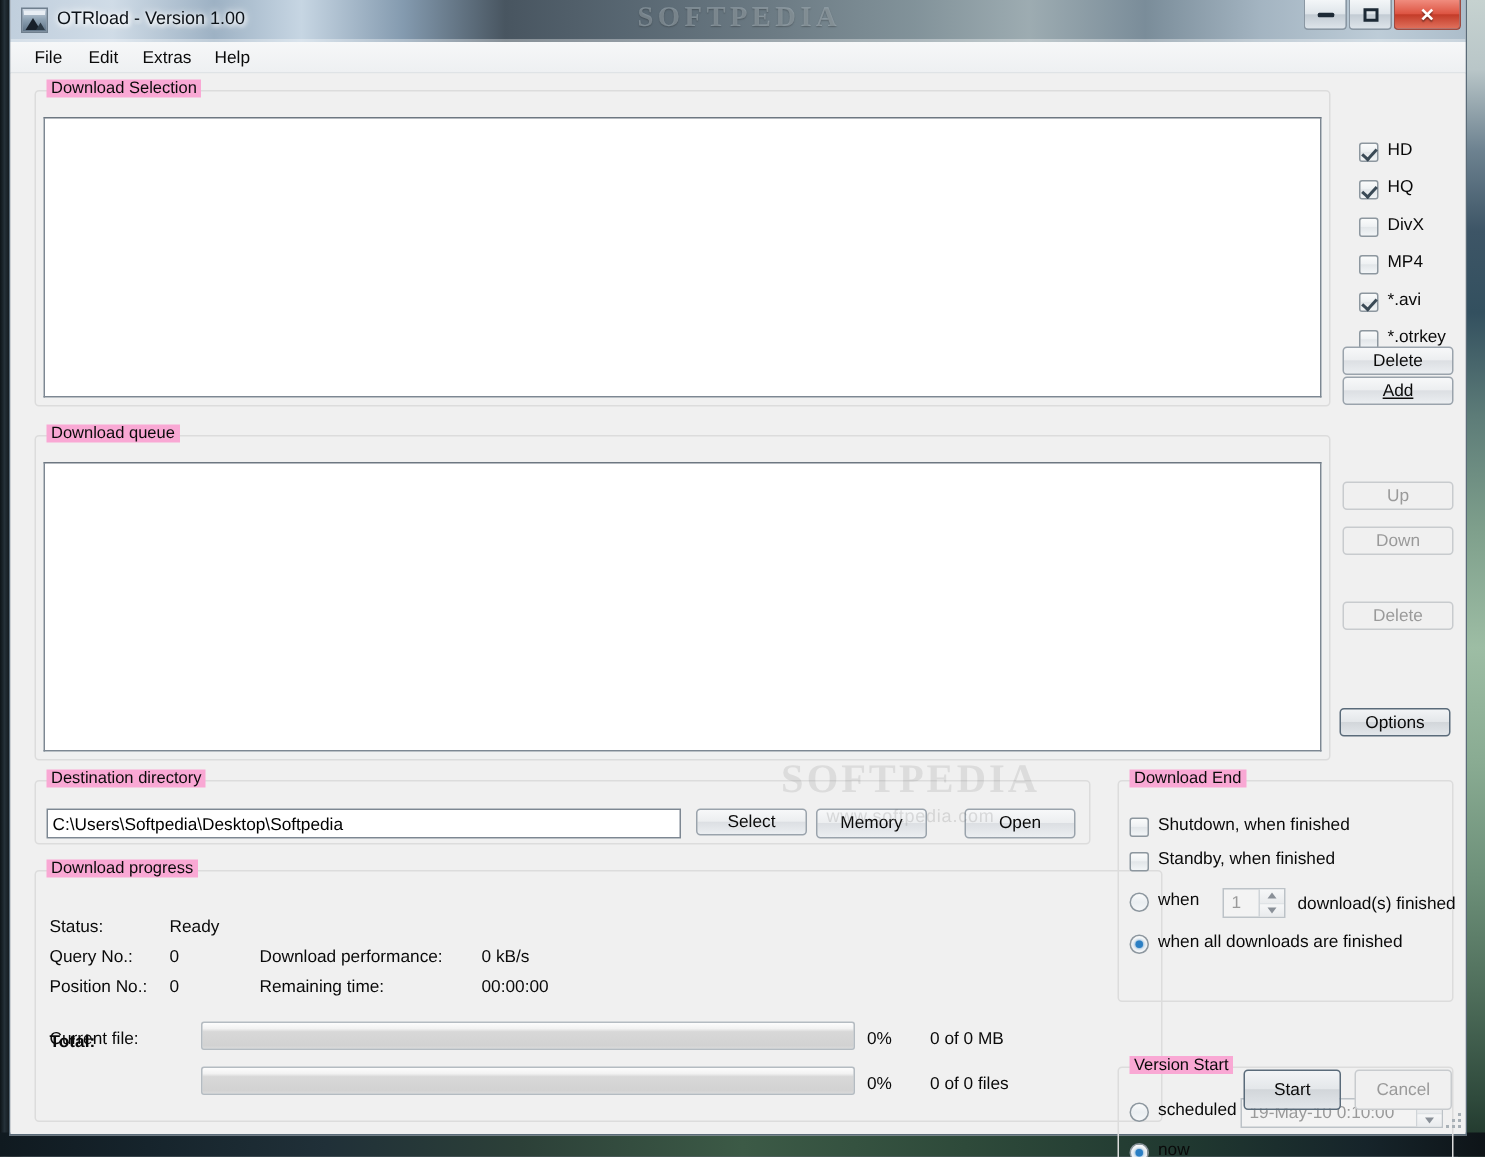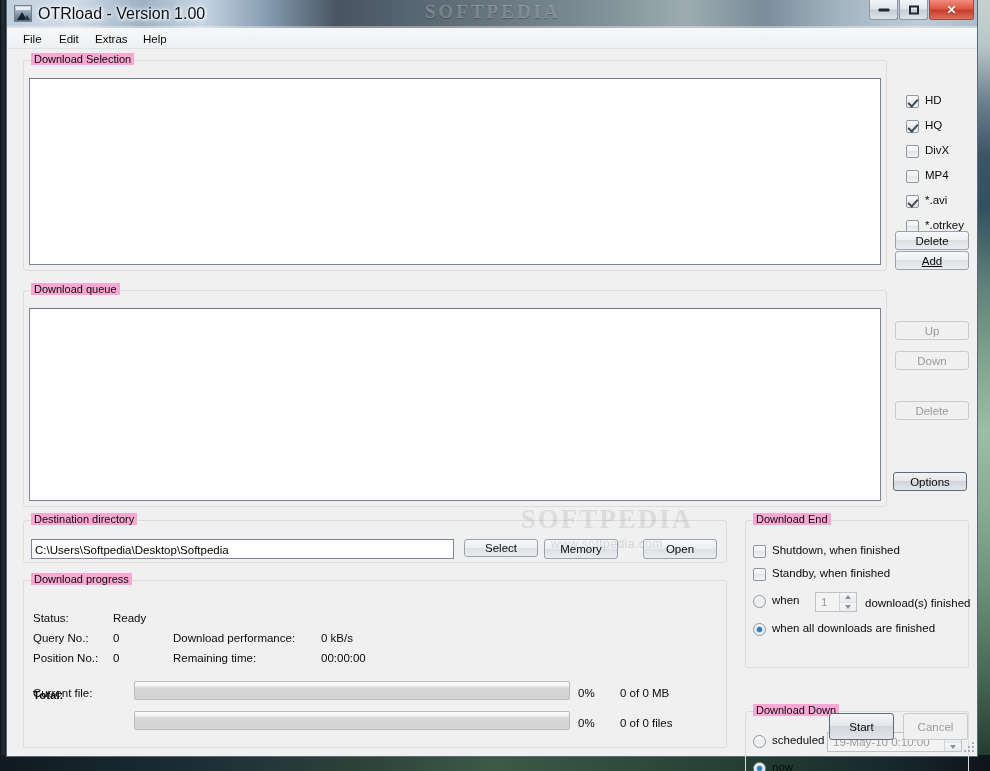--- a/index.html
+++ b/index.html
@@ -102,21 +102,21 @@
     left: 9px; bottom: 1px;
     border-left-width: 3px; border-right-width: 3px;
     border-bottom-width: 5px; border-bottom-color: #2c3a46;
   }
   .app-icon b {
     position: absolute; left: 1px; top: 1px; right: 1px; height: 3px;
     background: #e8eef4;
   }
   .title-text {
     position: absolute; left: 31px; top: 5px;
-    font-size: 16px;
+    font-size: 12px;
     color: #0c1218;
     text-shadow: 0 0 4px #fff, 0 0 7px #fff, 1px 1px 3px #fff;
     white-space: nowrap;
   }
 
   .winbtns { position: absolute; right: 3px; top: 0px; display: flex; }
   .winbtn {
     width: 29px; height: 20px;
     margin-left: 1px;
     border: 1px solid #8a97a3;
@@ -451,21 +451,21 @@
 
     <div class="group" style="left:16px; top:471px; width:704px; height:43px;">
       <div class="gbox"></div>
       <div class="glabel">Destination directory</div>
     </div>
     <div class="textbox" style="left:24px; top:490px; width:423px; height:20px;">C:\Users\Softpedia\Desktop\Softpedia</div>
     <div class="btn" style="left:457px; top:490px; width:74px; height:18px;">Select</div>
     <div class="btn" style="left:537px; top:490px; width:74px; height:20px;">Memory</div>
     <div class="btn" style="left:636px; top:490px; width:74px; height:20px;">Open</div>
 
-    <div class="group" style="left:16px; top:531px; width:704px; height:168px;">
+    <div class="group" style="left:16px; top:531px; width:704px; height:168px;padding-left:48px;">
       <div class="gbox"></div>
       <div class="glabel">Download progress</div>
     </div>
 
     <div class="lab" style="left:26px; top:563px;">Status:</div>
     <div class="lab" style="left:106px; top:563px;">Ready</div>
 
     <div class="lab" style="left:26px; top:583px;">Query No.:</div>
     <div class="lab" style="left:106px; top:583px;">0</div>
     <div class="lab" style="left:166px; top:583px;">Download performance:</div>
@@ -513,21 +513,21 @@
     </div>
     <div class="lab" style="left:858px; top:548px;">download(s) finished</div>
 
     <div class="rad" style="left:746px; top:573px;">
       <span class="circ on"></span>
       <span class="lbl">when all downloads are finished</span>
     </div>
 
     <div class="group" style="left:738px; top:662px; width:224px; height:80px;">
       <div class="gbox"></div>
-      <div class="glabel">Download Down</div>
+      <div class="glabel">Version Start</div>
     </div>
 
     <div class="rad" style="left:746px; top:685px;">
       <span class="circ"></span>
       <span class="lbl">scheduled</span>
     </div>
     <div class="spinner" style="left:820px; top:683px; width:135px; height:20px;justify-content:center;">
       <span class="sval">19-May-10 0:10:00</span>
       <span class="sbtns">
         <span class="up"></span>

